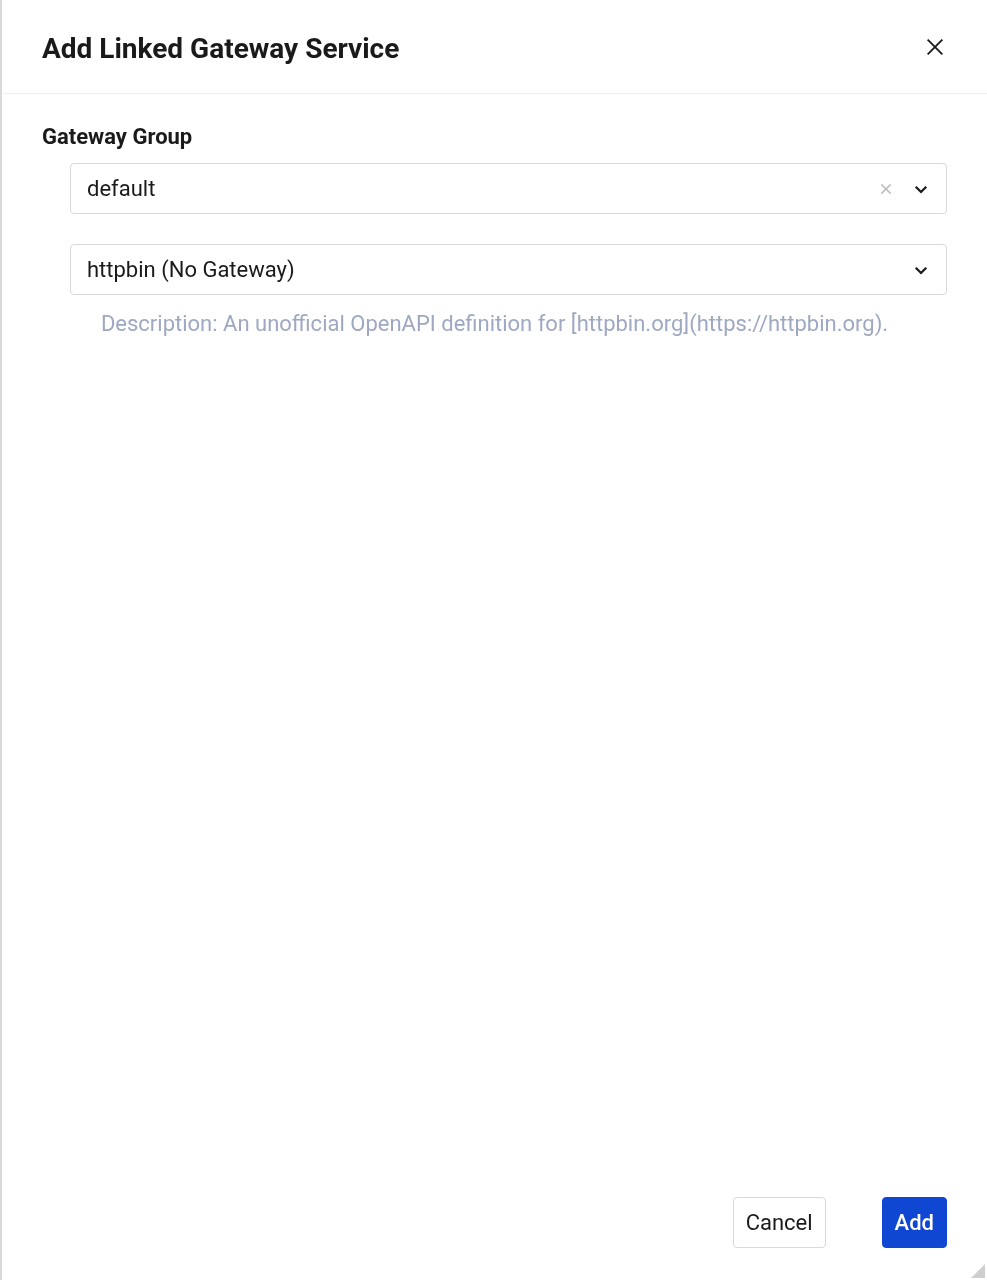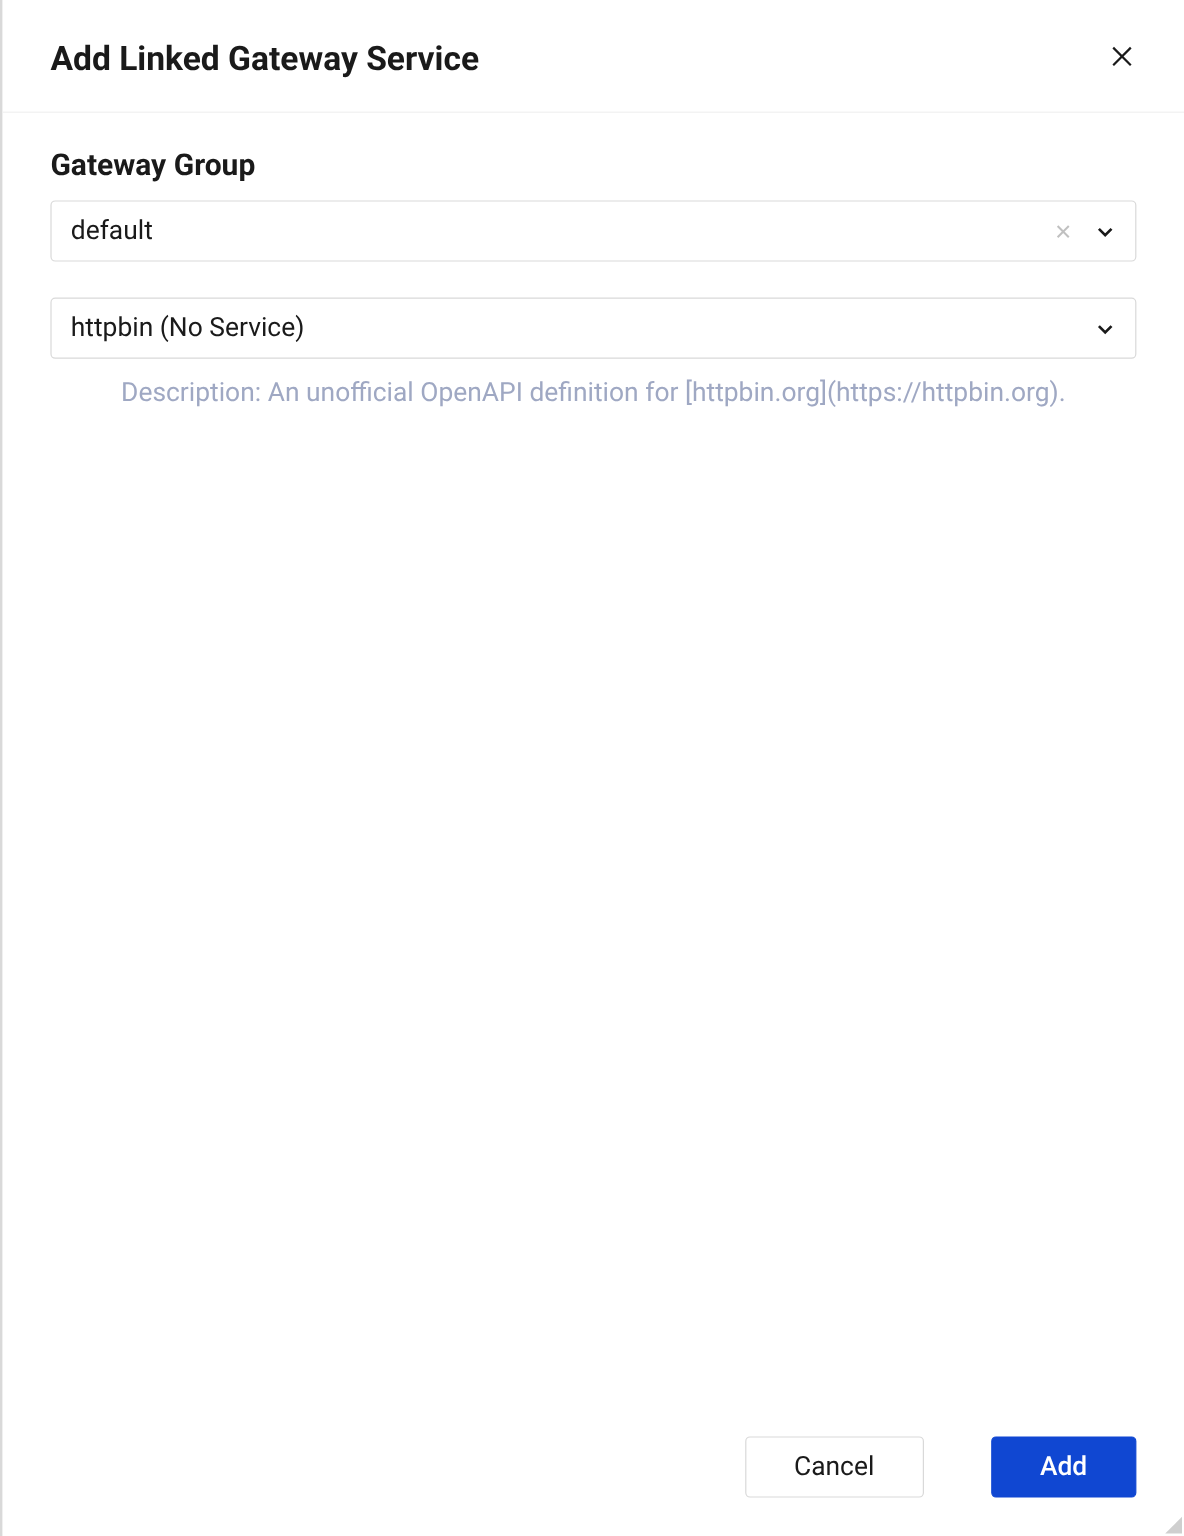--- a/index.html
+++ b/index.html
@@ -48,36 +48,37 @@
     }
     .body {
       flex: 1;
       padding: 30px 40px;
       overflow: auto;
     }
     .field-group {
       margin-bottom: 30px;
     }
     .field-label {
-      font-size: 25px;
+      font-size: 22px;
       font-weight: 700;
       color: #1a1a1a;
       margin-bottom: 14px;
       display: block;
     }
     .select-wrap {
       position: relative;
       border: 1px solid #d9d9d9;
       border-radius: 4px;
       padding: 12px 16px;
       display: flex;
       align-items: center;
       justify-content: space-between;
       cursor: pointer;
       background: #fff;
+      margin-left: 28px;
     }
     .select-value {
       font-size: 22px;
       color: #1a1a1a;
     }
     .select-icons {
       display: flex;
       align-items: center;
       gap: 18px;
     }
@@ -110,21 +111,21 @@
     }
     .footer {
       display: flex;
       justify-content: flex-end;
       align-items: center;
       gap: 24px;
       padding: 24px 40px 32px 40px;
     }
     .btn {
       font-size: 22px;
-      padding: 12px 40px;
+      padding: 12px 12px;
       border-radius: 4px;
       cursor: pointer;
       font-family: inherit;
       border: 1px solid transparent;
     }
     .btn-cancel {
       background: #fff;
       border: 1px solid #d9d9d9;
       color: #1a1a1a;
     }
@@ -180,21 +181,21 @@
             <svg viewBox="0 0 24 24" fill="none" stroke="currentColor" stroke-width="3">
               <polyline points="5 9 12 16 19 9"></polyline>
             </svg>
           </span>
         </span>
       </div>
     </div>
 
     <div class="field-group">
       <div class="select-wrap">
-        <span class="select-value">httpbin (No Service)</span>
+        <span class="select-value">httpbin (No Gateway)</span>
         <span class="select-icons">
           <span class="chevron-icon">
             <svg viewBox="0 0 24 24" fill="none" stroke="currentColor" stroke-width="3">
               <polyline points="5 9 12 16 19 9"></polyline>
             </svg>
           </span>
         </span>
       </div>
       <div class="description">Description: An unofficial OpenAPI definition for [httpbin.org](https://httpbin.org).</div>
     </div>

